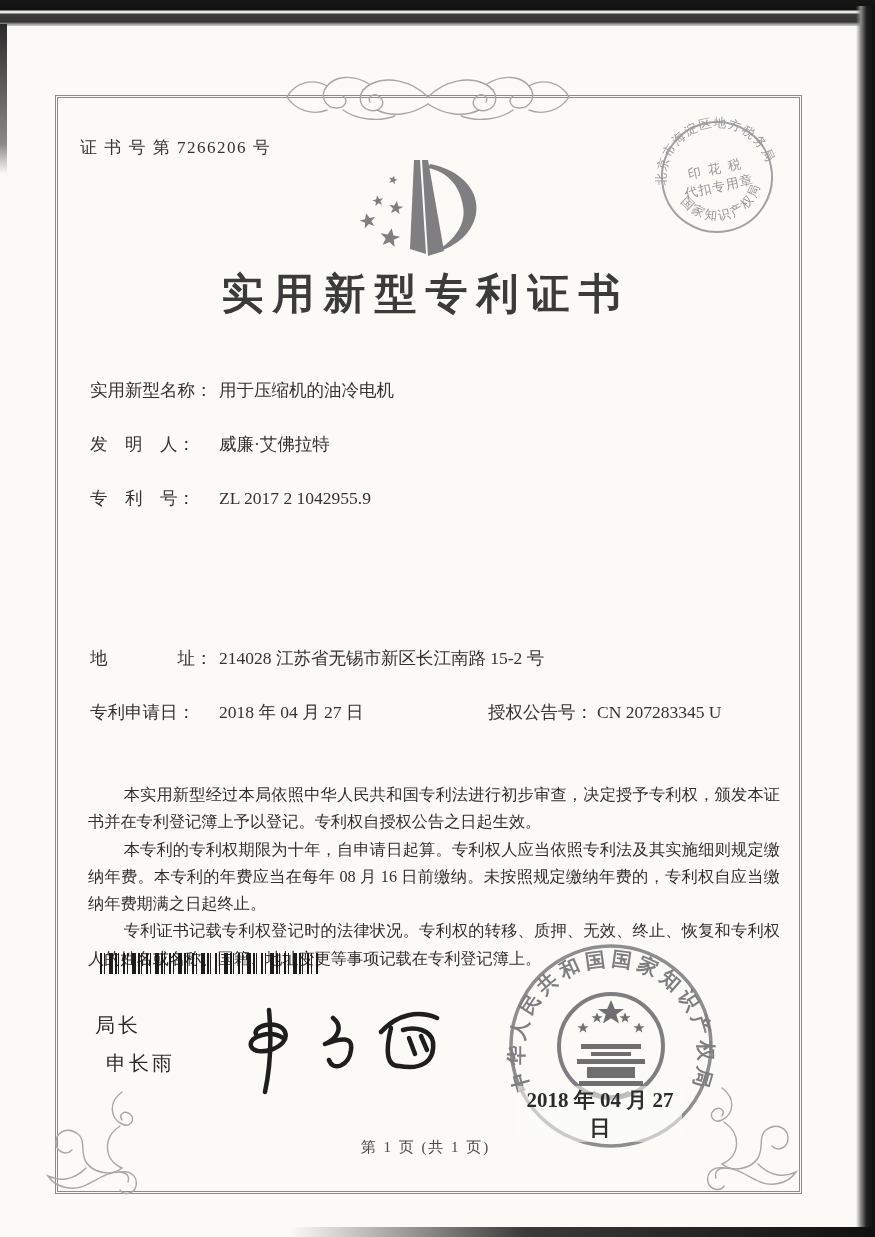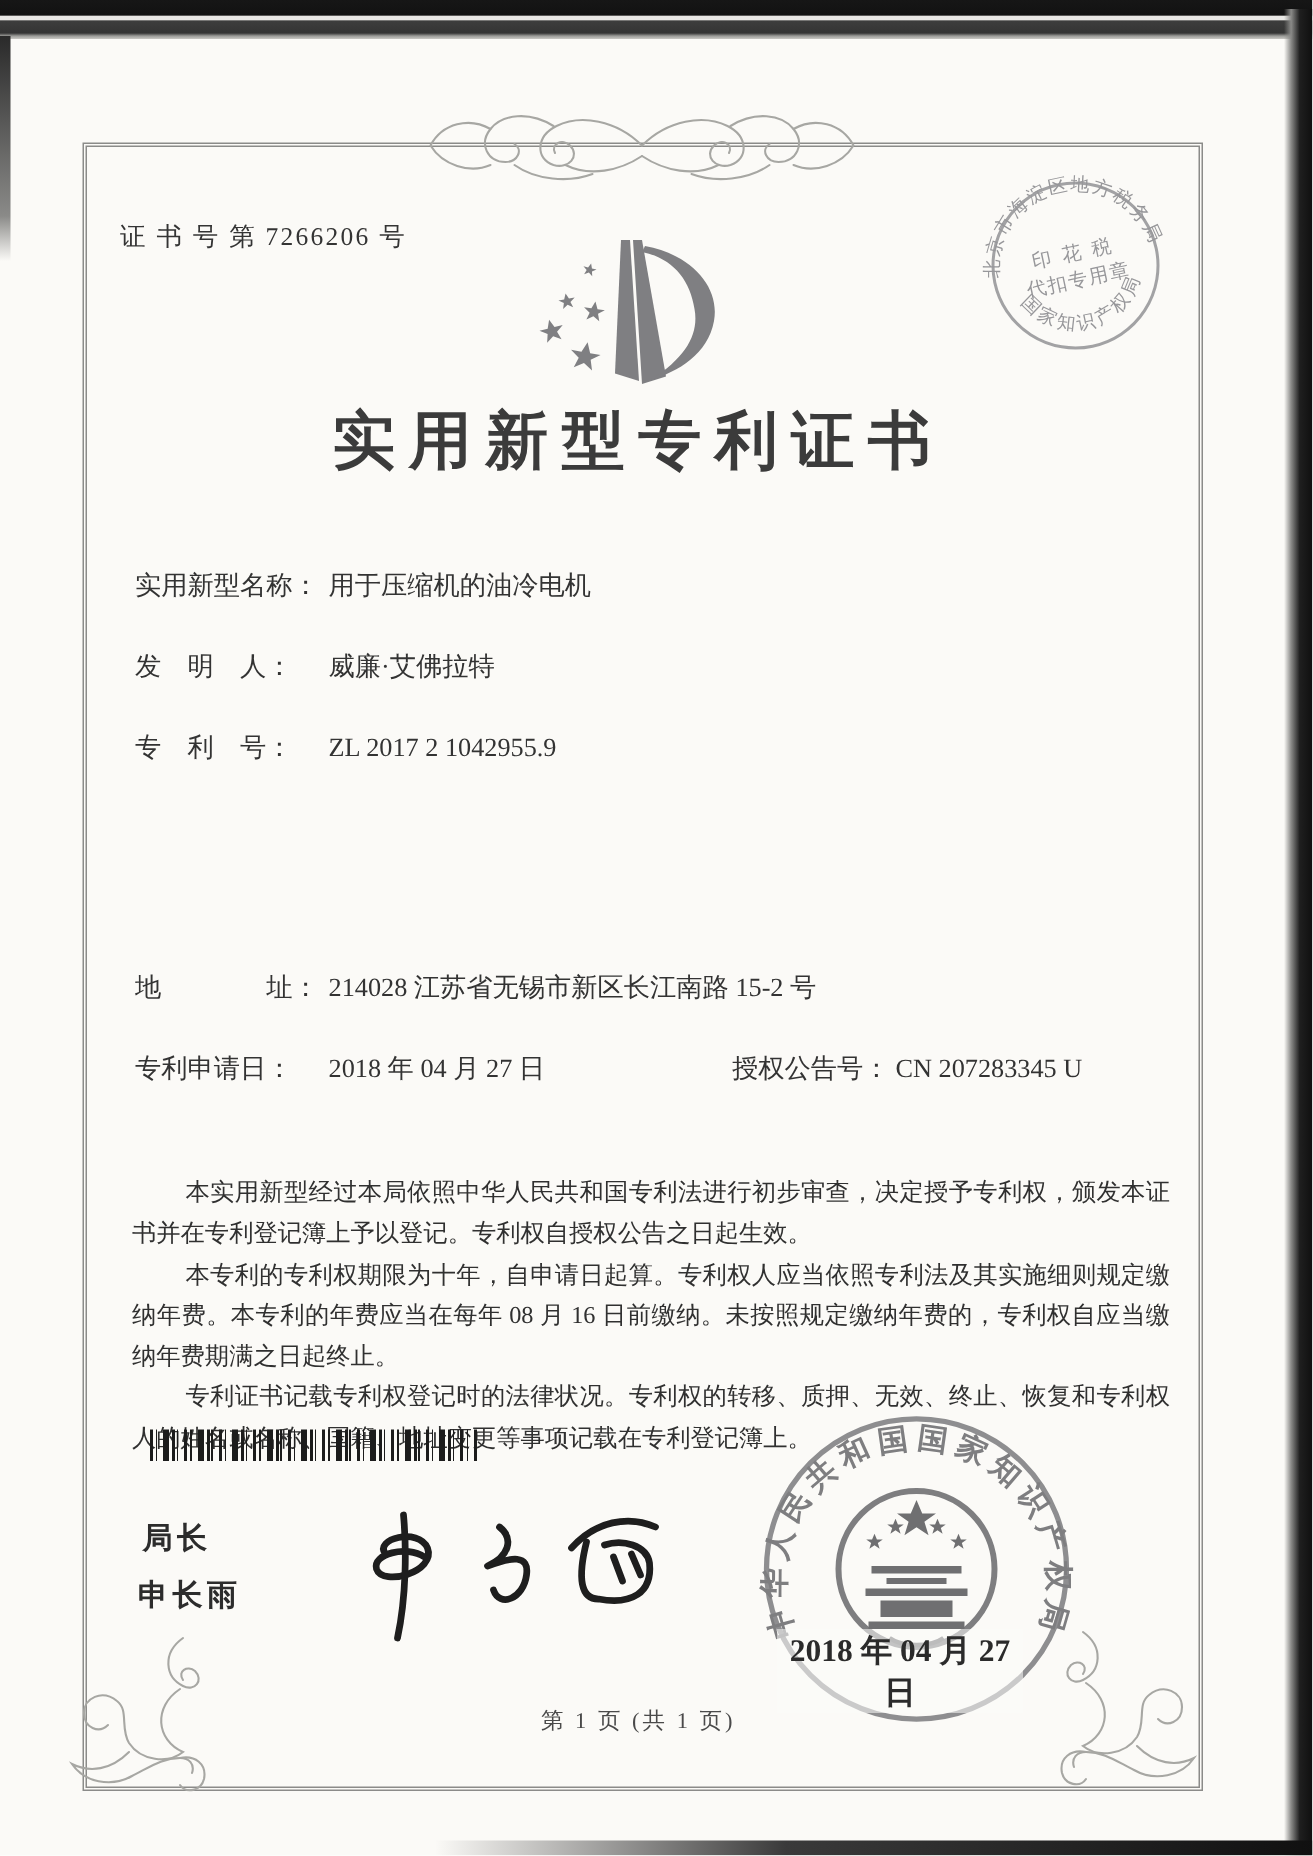--- a/index.html
+++ b/index.html
@@ -12,43 +12,43 @@
     background:linear-gradient(90deg,rgba(251,250,247,0) 0%,#8a8a88 25%,#1f1f1f 55%,#0f0f0f 100%);}
   .edge-bottom{position:absolute;left:290px;right:0;bottom:0;height:10px;
     background:linear-gradient(90deg,rgba(60,60,60,0) 0%,#3a3a3a 40%,#101010 100%);}
   .edge-left{position:absolute;left:0;top:24px;width:7px;height:150px;
     background:linear-gradient(180deg,#2a2a2a,#8a8a88 80%,rgba(138,138,136,0));}
   
   .frame{position:absolute;left:55px;top:95px;width:741px;height:1093px;border:3px double #8b8b89;}
   .ornament{position:absolute;}
   .ornament path{fill:none;stroke:#a7a7a3;stroke-width:1.4;stroke-linecap:round;}
   
-  .cert-no{position:absolute;left:80px;top:146px;font-size:17px;letter-spacing:1.5px;color:#343434;}
+  .cert-no{position:absolute;left:80px;top:136px;font-size:17px;letter-spacing:1.5px;color:#343434;}
   .title{position:absolute;left:55px;top:266px;width:741px;text-align:center;
          font-size:42px;font-weight:600;letter-spacing:9px;color:#3b3b3b;}
   .field-row{position:absolute;left:90px;font-size:17.5px;color:#333;white-space:nowrap;}
   .field-label{display:inline-block;width:129px;}
   .field-row.r0{top:378px}.field-row.r1{top:432px}.field-row.r2{top:486px}
   .field-row.r3{top:539px}.field-row.r4{top:593px}.field-row.r5{top:646px}.field-row.r6{top:700px}
   .grant-cell{position:absolute;left:398px;top:0;white-space:nowrap;}
   .grant-cell .field-label{width:auto;margin-right:4px;}
   .paragraphs{position:absolute;left:88px;top:741px;width:692px;font-size:16.2px;
               line-height:27.3px;text-align:justify;color:#303030;margin-top:41px;}
   .paragraphs p{margin:0;text-indent:2.2em;}
   .barcode{position:absolute;left:100px;top:953px;width:218px;height:21px;
     background-image:repeating-linear-gradient(90deg,
       #1c1c1c 0px,#1c1c1c 2px,transparent 2px,transparent 4px,
       #1c1c1c 4px,#1c1c1c 5px,transparent 5px,transparent 9px,
       #1c1c1c 9px,#1c1c1c 13px,transparent 13px,transparent 15px,
       #1c1c1c 15px,#1c1c1c 17px,transparent 17px,transparent 18px,
       #1c1c1c 18px,#1c1c1c 19px,transparent 19px,transparent 23px);}
   .director-title{position:absolute;left:95px;top:1012px;font-size:20px;letter-spacing:3px;
-                  font-weight:700;color:#2c2c2c;}
-  .director-name{position:absolute;left:92px;top:1050px;font-size:20px;letter-spacing:3px;
-                 font-weight:700;color:#2c2c2c;}
+                  font-weight:400;color:#2c2c2c;}
+  .director-name{position:absolute;left:106px;top:1050px;font-size:20px;letter-spacing:3px;
+                 font-weight:400;color:#2c2c2c;}
   .signature{position:absolute;left:205px;top:992px;}
   .signature path{fill:none;stroke:#1e1e1e;stroke-width:4.5;stroke-linecap:round;stroke-linejoin:round;}
   .seal{position:absolute;left:505px;top:940px;}
   .seal-date{position:absolute;left:518px;top:1086px;width:164px;text-align:center;
              font-size:21px;font-weight:600;color:#2b2b2b;background:rgba(252,252,249,0.55);}
   .footer{position:absolute;left:55px;top:1138px;width:741px;text-align:center;
           font-size:15px;letter-spacing:2px;color:#4a4a4a;}
   .tax-stamp{position:absolute;left:655px;top:115px;}
   .logo{position:absolute;left:356px;top:150px;}
 </style>

